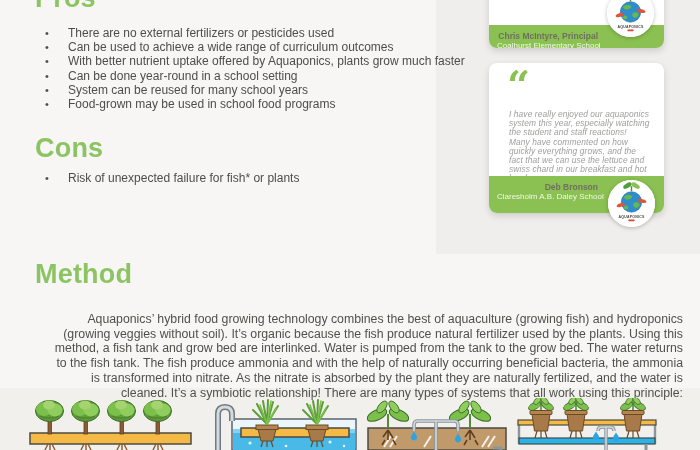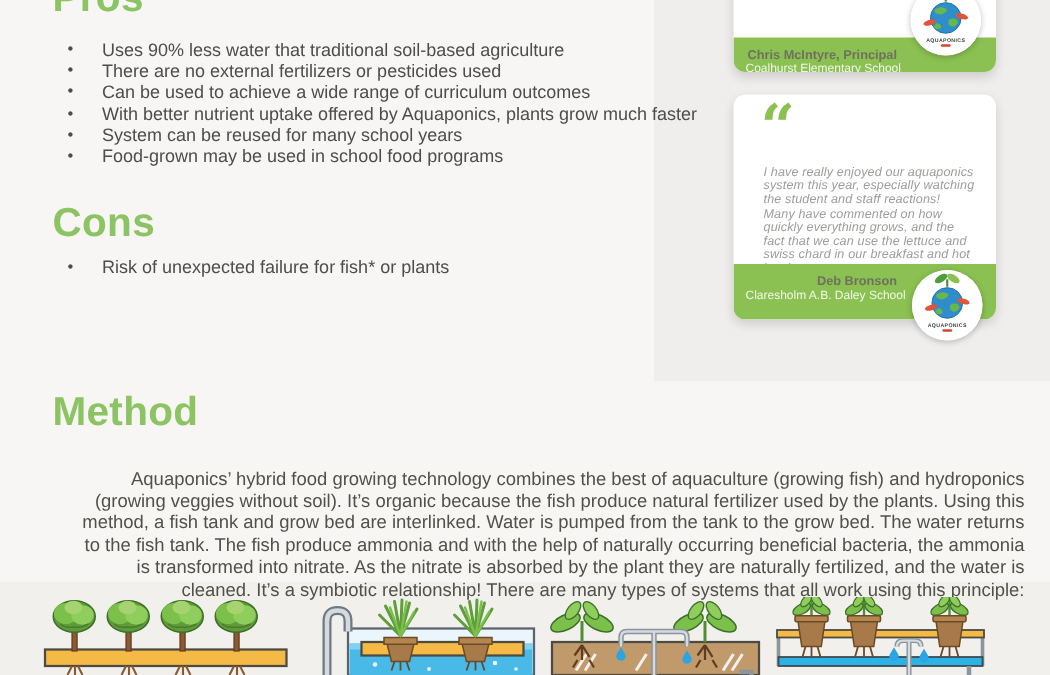--- a/index.html
+++ b/index.html
@@ -79,24 +79,24 @@
   #illu-drip{left:516px;top:398px;}
 </style>
 </head>
 <body>
 
 <div class="right-panel-bg"></div>
 <div class="bottom-band-bg"></div>
 
 <h2 class="heading" id="pros-heading">Pros</h2>
 <ul class="bullets" id="pros-list">
-  <li>Uses 90% less water that traditional soil-based agriculture</li>
   <li>There are no external fertilizers or pesticides used</li>
   <li>Can be used to achieve a wide range of curriculum outcomes</li>
   <li>With better nutrient uptake offered by Aquaponics, plants grow much faster</li>
+  <li>Can be done year-round in a school setting</li>
   <li>System can be reused for many school years</li>
   <li>Food-grown may be used in school food programs</li>
 </ul>
 
 <h2 class="heading" id="cons-heading">Cons</h2>
 <ul class="bullets" id="cons-list">
   <li>Risk of unexpected failure for fish* or plants</li>
 </ul>
 
 <h2 class="heading" id="method-heading">Method</h2>

